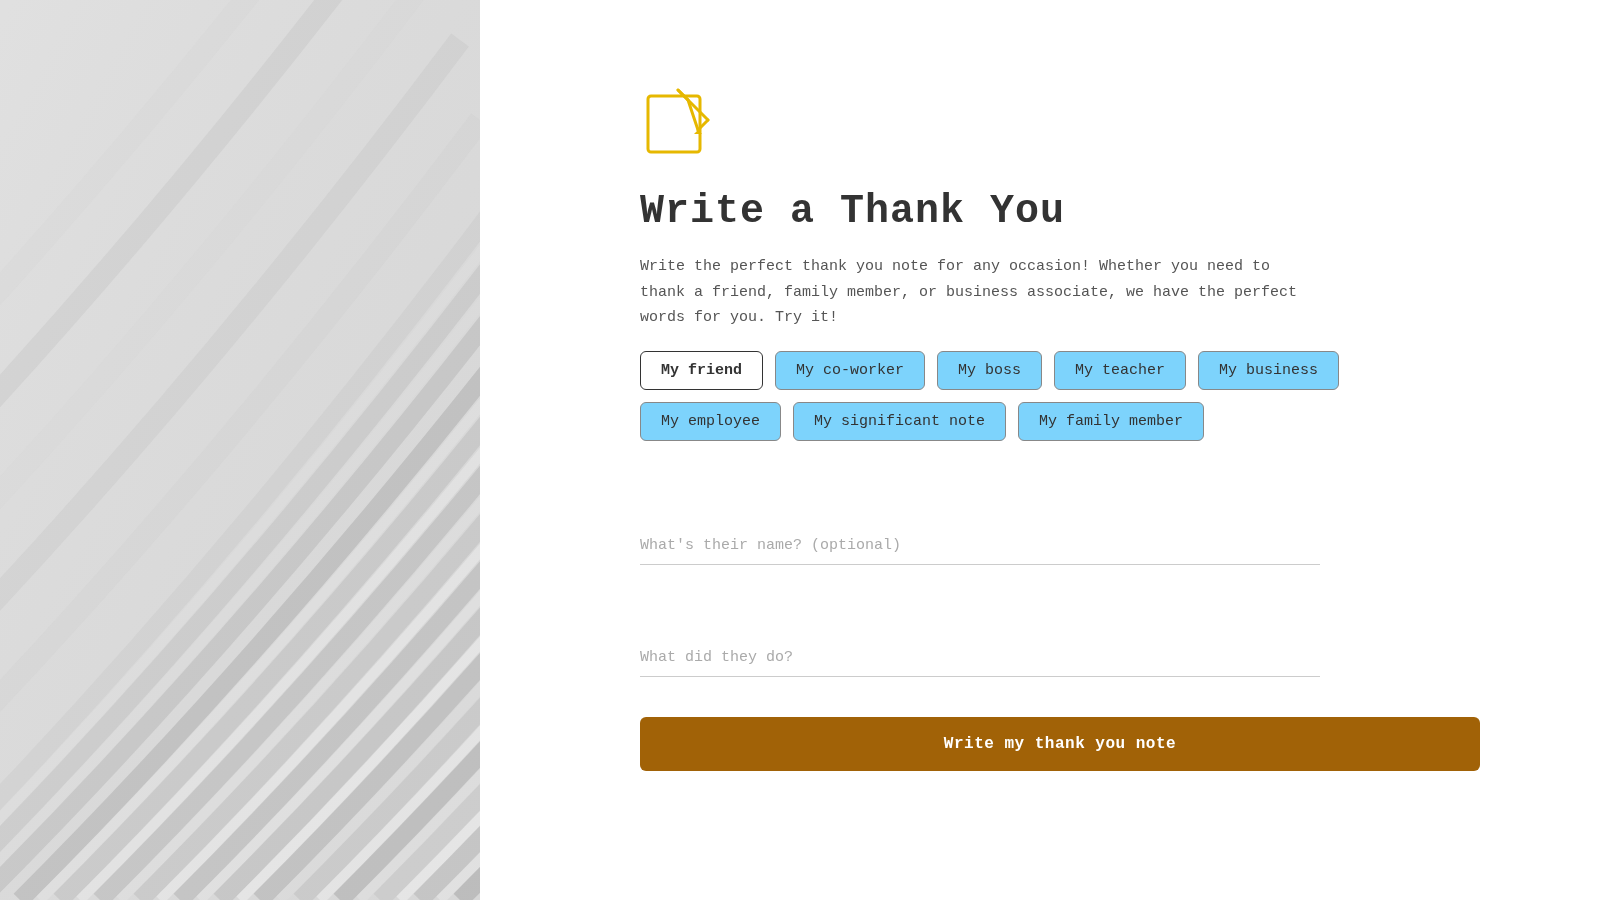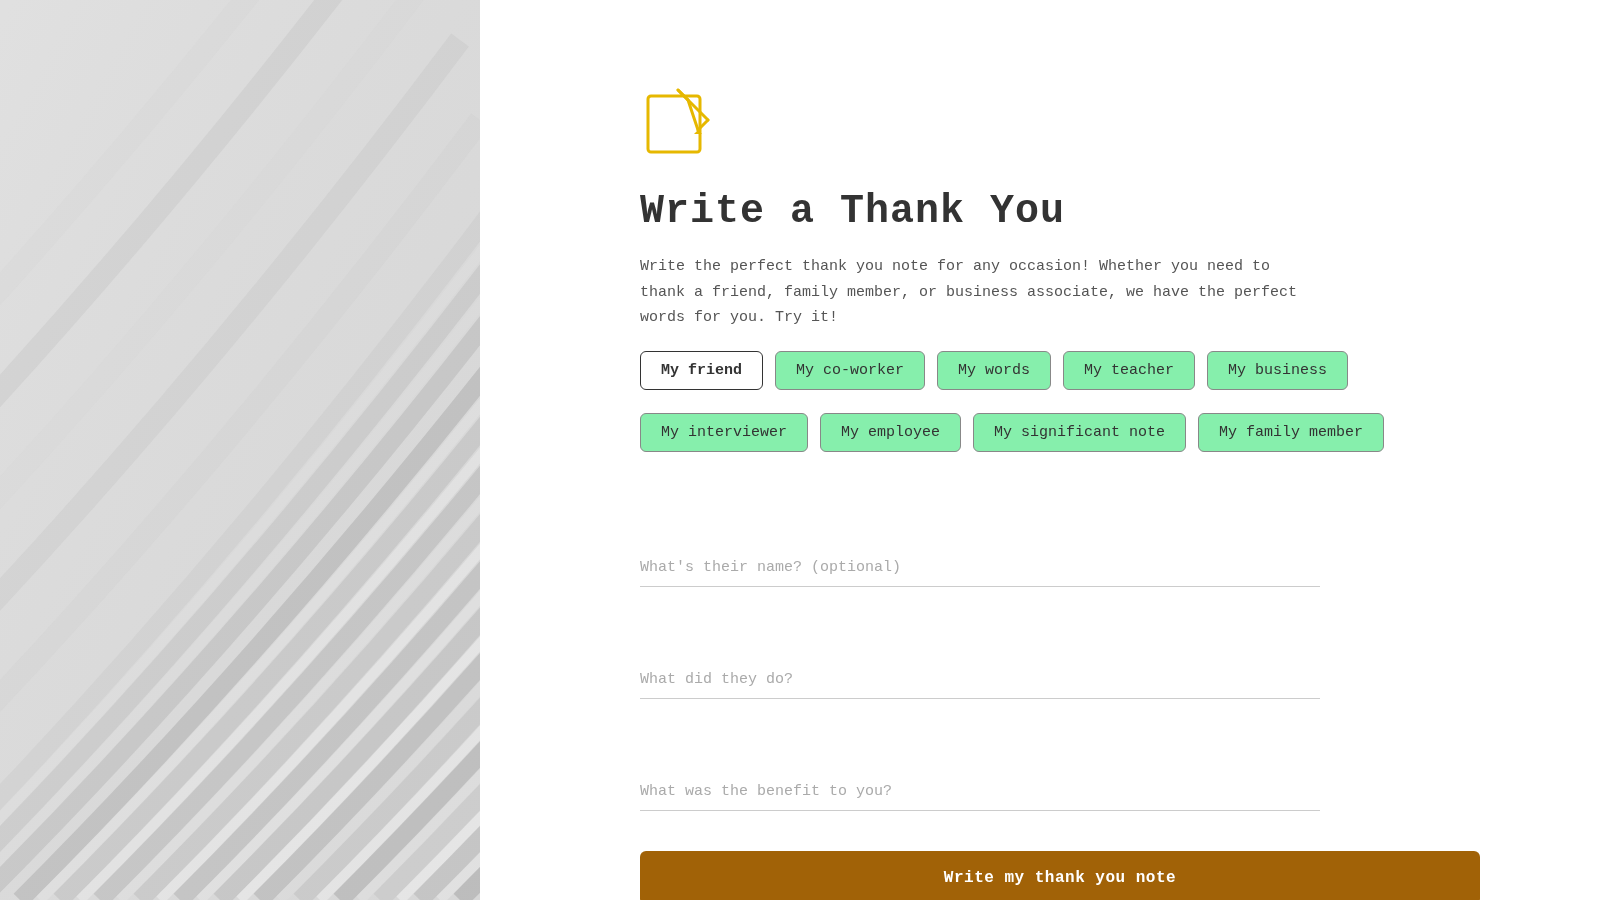--- a/index.html
+++ b/index.html
@@ -82,29 +82,29 @@
       line-height: 1.7;
       max-width: 680px;
       margin-bottom: 20px;
     }
 
     
     .tags-row {
       display: flex;
       flex-wrap: wrap;
       gap: 12px;
-      margin-bottom: 23px;
+      margin-bottom: 12px;
     }
 
     
     .tag-btn {
       font-family: 'Courier New', Courier, monospace;
       font-size: 15px;
       color: #333;
-      background: #86efac;
+      background: #7dd3fc;
       border: 1.5px solid #888;
       border-radius: 6px;
       padding: 10px 20px;
       cursor: pointer;
       transition: background 0.15s, border-color 0.15s;
       white-space: nowrap;
     }
 
     .tag-btn.selected {
       border-color: #333;
@@ -241,43 +241,39 @@
     </svg>
   </div>
 
   <h1 class="page-title">Write a Thank You</h1>
 
   <p class="page-description">Write the perfect thank you note for any occasion! Whether you need to thank a friend, family member, or business associate, we have the perfect words for you. Try it!</p>
 
   <div class="tags-row">
     <button class="tag-btn selected">My friend</button>
     <button class="tag-btn">My co-worker</button>
-    <button class="tag-btn">My words</button>
+    <button class="tag-btn">My boss</button>
     <button class="tag-btn">My teacher</button>
     <button class="tag-btn">My business</button>
   </div>
 
   <div class="tags-row">
-    <button class="tag-btn">My interviewer</button>
     <button class="tag-btn">My employee</button>
     <button class="tag-btn">My significant note</button>
     <button class="tag-btn">My family member</button>
   </div>
 
   <div class="inputs-section">
 
     <div class="input-group">
       <input type="text" class="form-input" placeholder="What's their name? (optional)" style="">
     </div>
 
     <div class="input-group">
       <input type="text" class="form-input" placeholder="What did they do?" style="">
     </div>
 
-    <div class="input-group">
-      <input type="text" class="form-input" placeholder="What was the benefit to you?" style="">
-    </div>
 
     <button class="submit-btn">Write my thank you note</button>
 
   </div>
 
 </div>
 
 </body></html>

